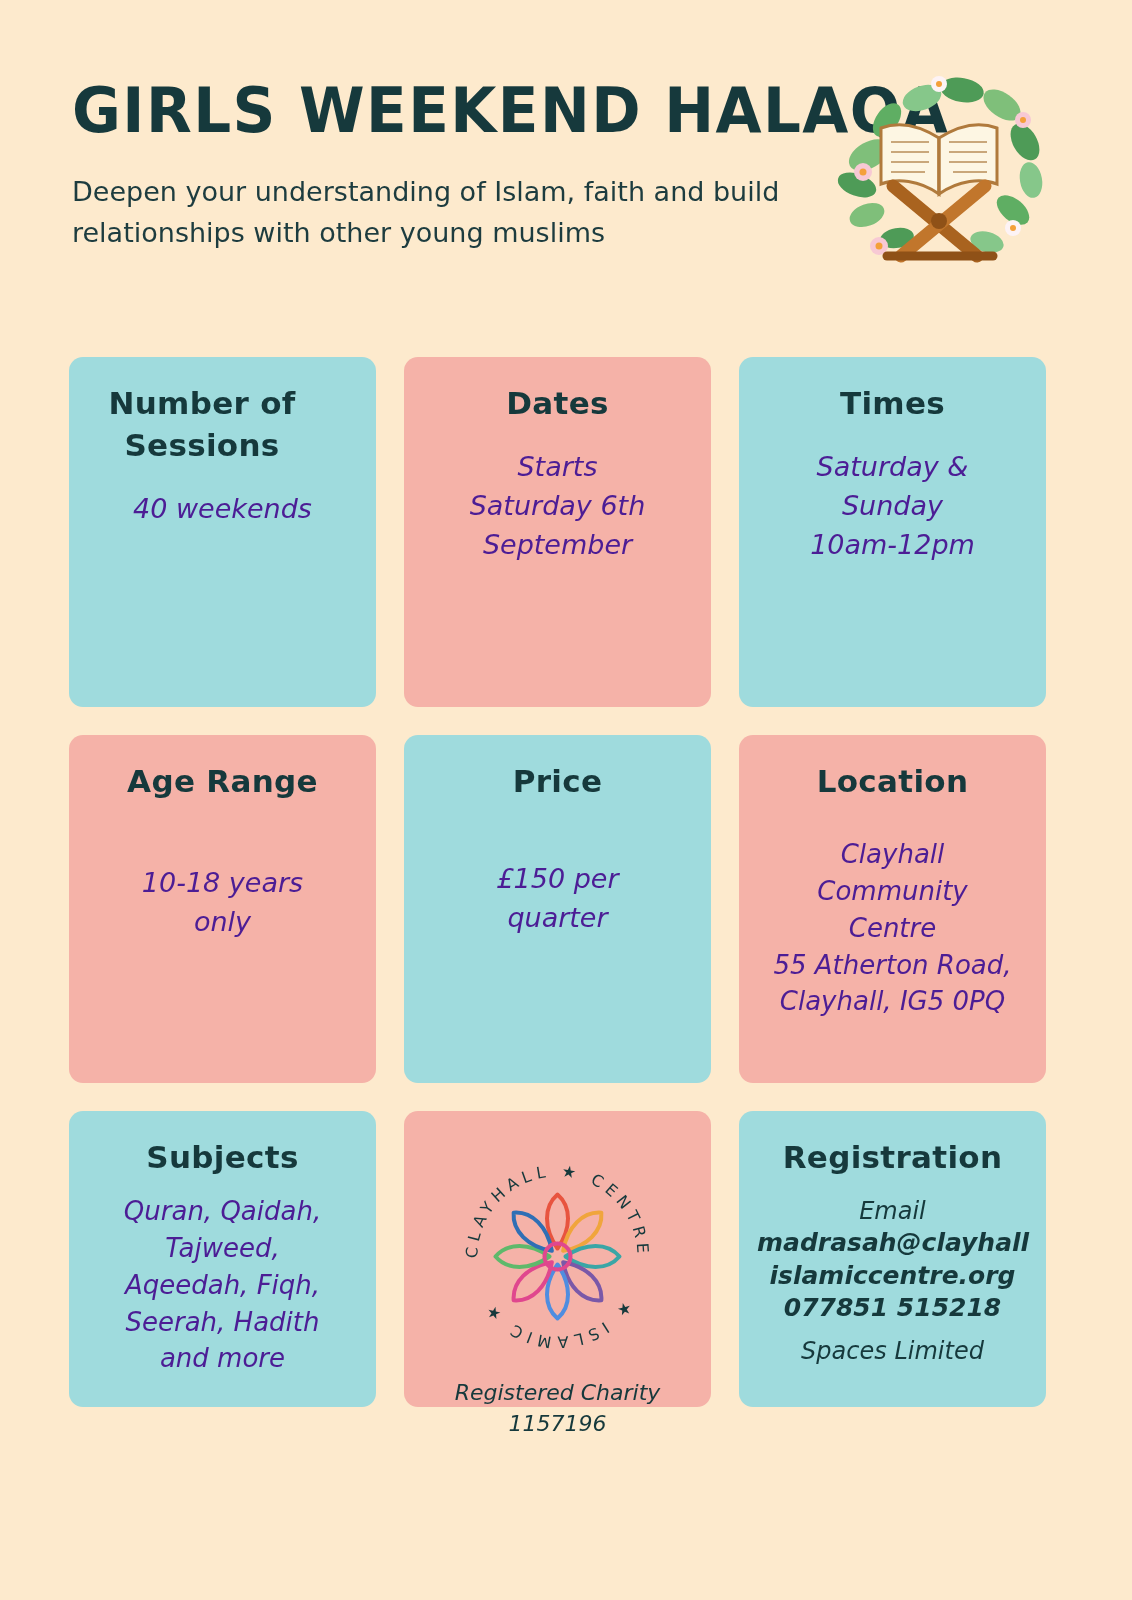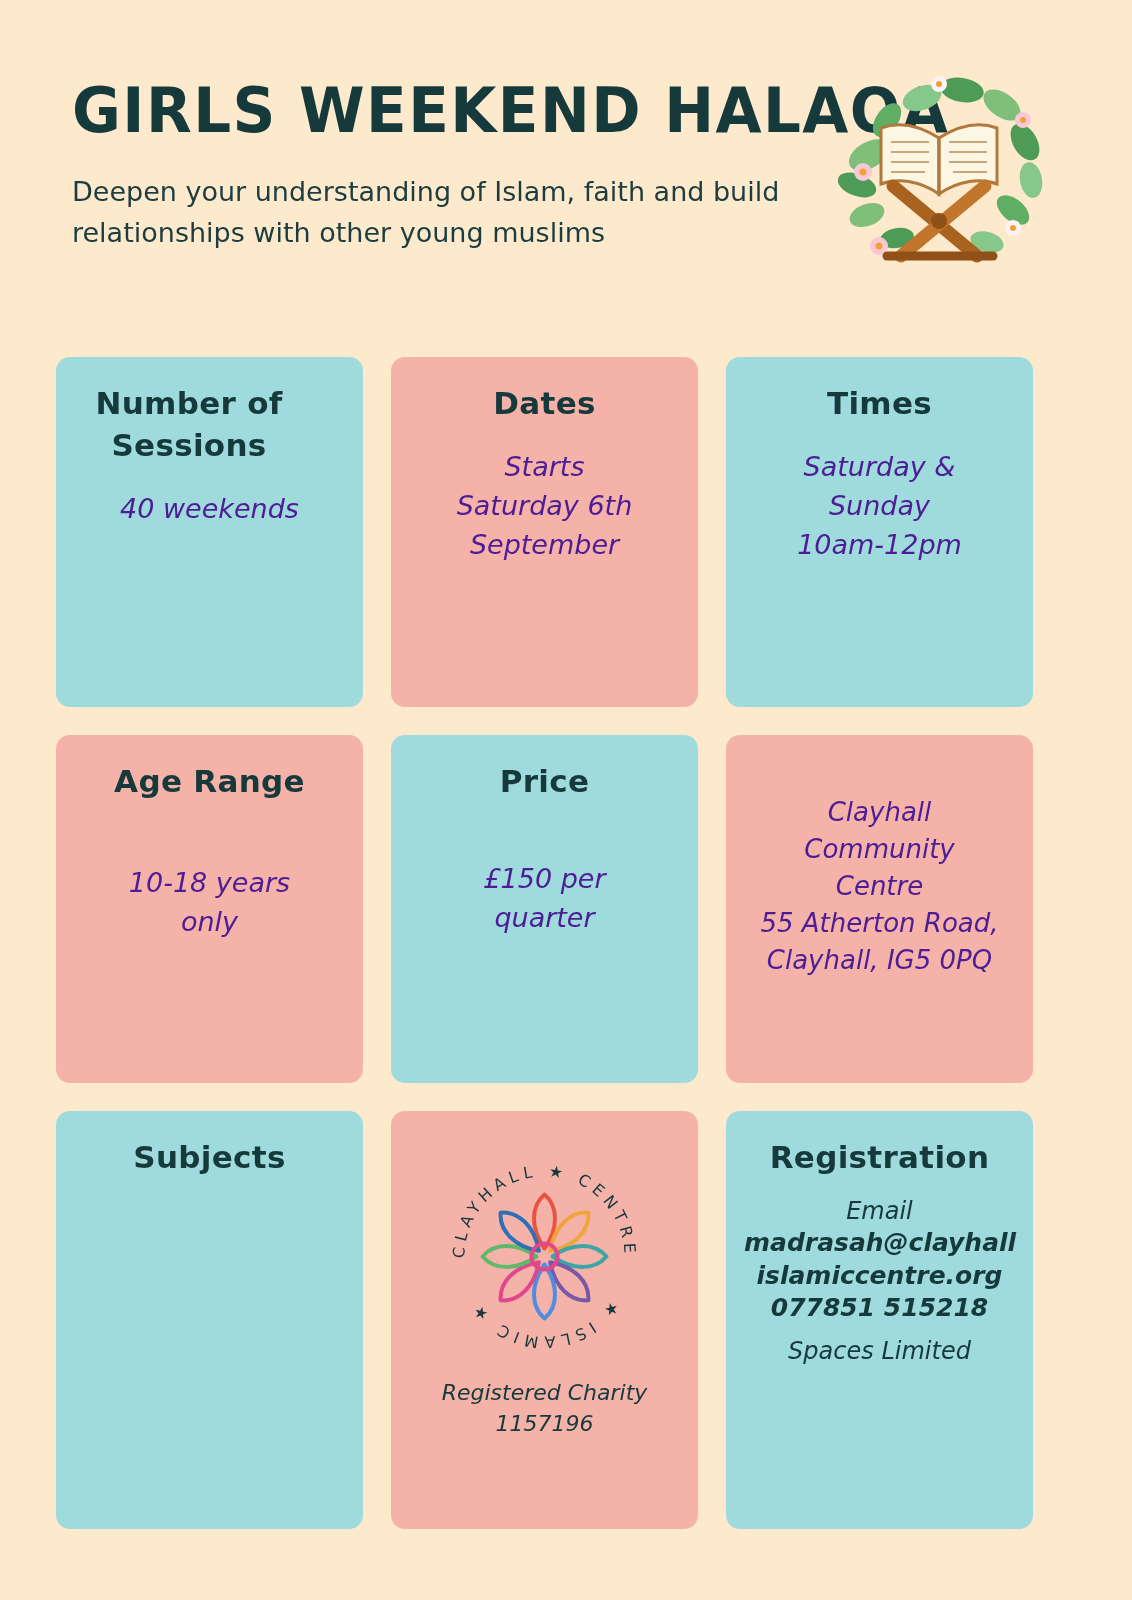--- a/index.html
+++ b/index.html
@@ -54,40 +54,40 @@
     right: 8px;
     top: 60px;
     width: 225px;
     height: 220px;
   }
 
   
   .grid {
     position: absolute;
     top: 357px;
-    left: 56px;
+    left: 69px;
     width: 988px;
     display: grid;
     grid-template-columns: repeat(3, 307px);
     grid-gap: 24px 26px;
     gap: 28px;
   }
   .card {
     border-radius: 14px;
     box-sizing: border-box;
     padding: 26px 18px 22px;
     text-align: center;
     color: #16393c;
   }
   .card.teal { background: #9fdbdd; }
   .card.pink { background: #f5b2a8; }
 
   .card-r1 { height: 350px; }
   .card-r2 { height: 348px; }
-  .card-r3 { height: 418px; }
+  .card-r3 { height: 296px; }
 
   .card h2 {
     margin: 0;
     font-family: "DejaVu Sans", sans-serif;
     font-weight: 700;
     font-size: 31px;
     line-height: 1.35;
     letter-spacing: 0.3px;
     color: #16393c;
   }
@@ -241,29 +241,35 @@
 only</div>
     </div>
 
     <div class="card teal card-r2">
       <h2>Price</h2>
       <div class="body" style="margin-top:56px">£150 per
 quarter</div>
     </div>
 
     <div class="card pink card-r2">
+      <h2>Location</h2>
       <div class="body small tight">Clayhall
 Community
 Centre
 55 Atherton Road,
 Clayhall, IG5 0PQ</div>
     </div>
 
     <div class="card teal card-r3">
       <h2>Subjects</h2>
+      <div class="body small tight" style="margin-top:14px">Quran, Qaidah,
+Tajweed,
+Aqeedah, Fiqh,
+Seerah, Hadith
+and more</div>
     </div>
 
     <div class="card pink card-r3 logo-card">
       <div class="logo-wrap">
         <svg viewBox="0 0 215 215" width="215" height="215" xmlns="http://www.w3.org/2000/svg">
           <defs>
             <path id="ringTop" d="M 107.5 107.5 m -80 0 a 80 80 0 1 1 160 0" fill="none"></path>
             <path id="ringBot" d="M 107.5 107.5 m 80 0 a 80 80 0 1 1 -160 0" fill="none"></path>
           </defs>
 

